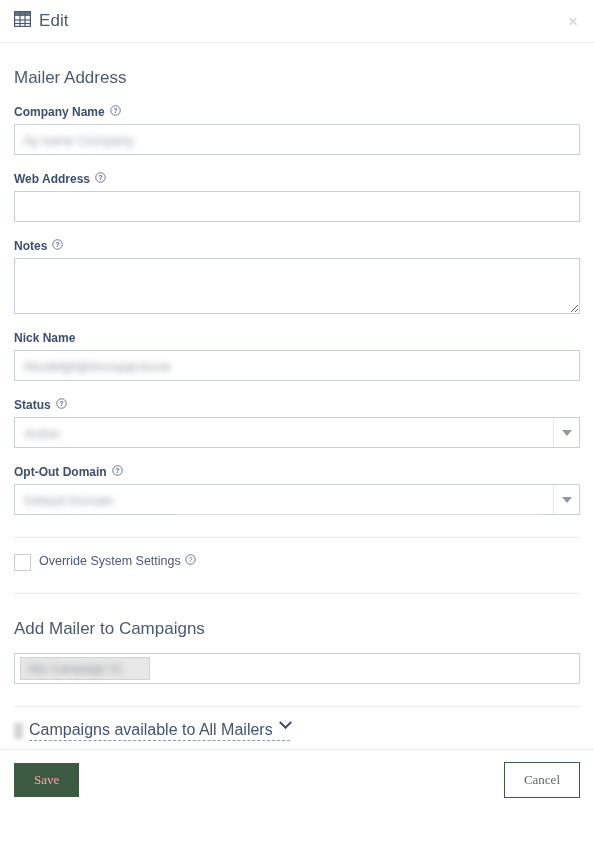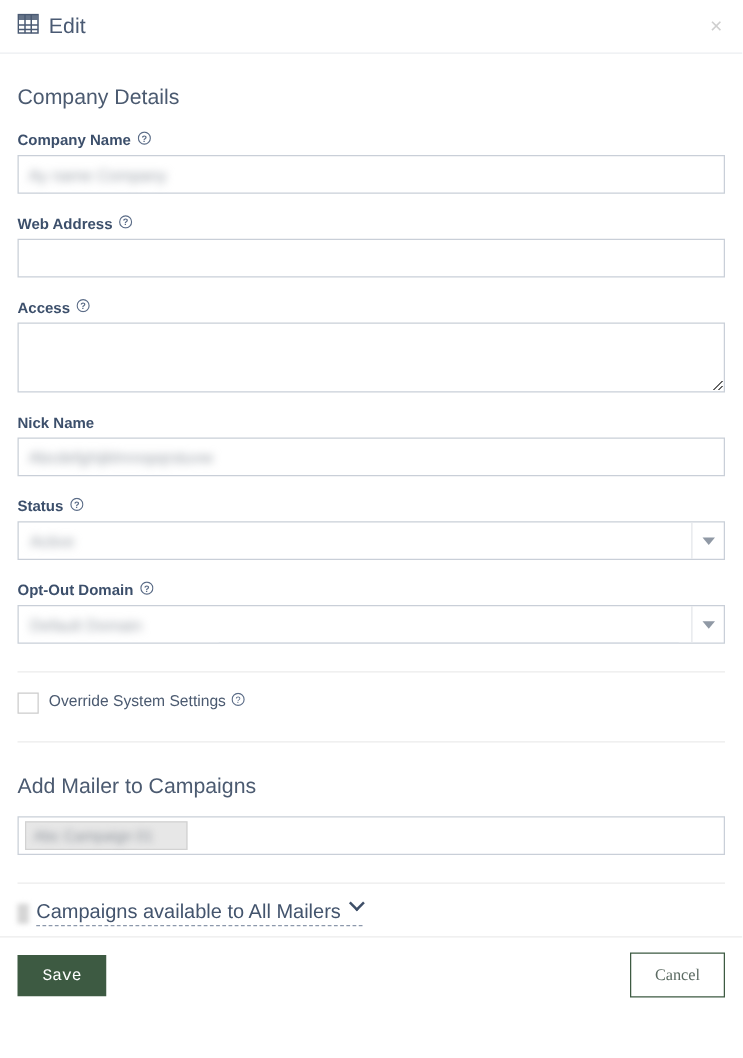--- a/index.html
+++ b/index.html
@@ -243,23 +243,23 @@
   .modal-footer {
     border-top: 1px solid #ececec;
     margin-top: 6px;
     padding: 12px 14px 0 14px;
     display: flex;
     align-items: center;
     justify-content: space-between;
   }
   .btn-save {
     background: #3d5a42;
-    color: #ffffff;
+    color: #fca5a5;
     border: none;
-    font-family: Liberation Mono, monospace;
+    font-family: Liberation Serif, serif;
     font-size: 13px;
     padding: 9px 20px;
     cursor: pointer;
   }
   .btn-cancel {
     background: #ffffff;
     color: #5c6b63;
     border: 1px solid #3d5a42;
     font-family: Liberation Serif, serif;
     font-size: 13px;
@@ -282,21 +282,21 @@
         <line x1="11" y1="1" x2="11" y2="15.5" stroke="#4a5a73" stroke-width="1.2"></line>
       </svg>
     </span>
     <span class="modal-title">Edit</span>
   </div>
   <button class="close-btn">×</button>
 </div>
 
 <div class="modal-body">
 
-  <h2 class="section-title">Company Details</h2>
+  <h2 class="section-title">Mailer Address</h2>
 
   <div class="field">
     <div class="field-label">
       <span>Company Name</span>
       <span class="help-icon">
         <svg width="11" height="11" viewBox="0 0 12 12" aria-hidden="true">
           <circle cx="6" cy="6" r="5.2" fill="none" stroke="#5b6c87" stroke-width="1"></circle>
           <text x="6" y="9" font-size="8" text-anchor="middle" fill="#5b6c87" font-family="Liberation Sans, sans-serif">?</text>
         </svg>
       </span>
@@ -317,21 +317,21 @@
         </svg>
       </span>
     </div>
     <div class="input-wrap">
       <input class="text-input" type="text" value="" style="">
     </div>
   </div>
 
   <div class="field">
     <div class="field-label">
-      <span>Access</span>
+      <span>Notes</span>
       <span class="help-icon">
         <svg width="11" height="11" viewBox="0 0 12 12" aria-hidden="true">
           <circle cx="6" cy="6" r="5.2" fill="none" stroke="#5b6c87" stroke-width="1"></circle>
           <text x="6" y="9" font-size="8" text-anchor="middle" fill="#5b6c87" font-family="Liberation Sans, sans-serif">?</text>
         </svg>
       </span>
     </div>
     <textarea class="textarea-input" style=""></textarea>
   </div>
 

